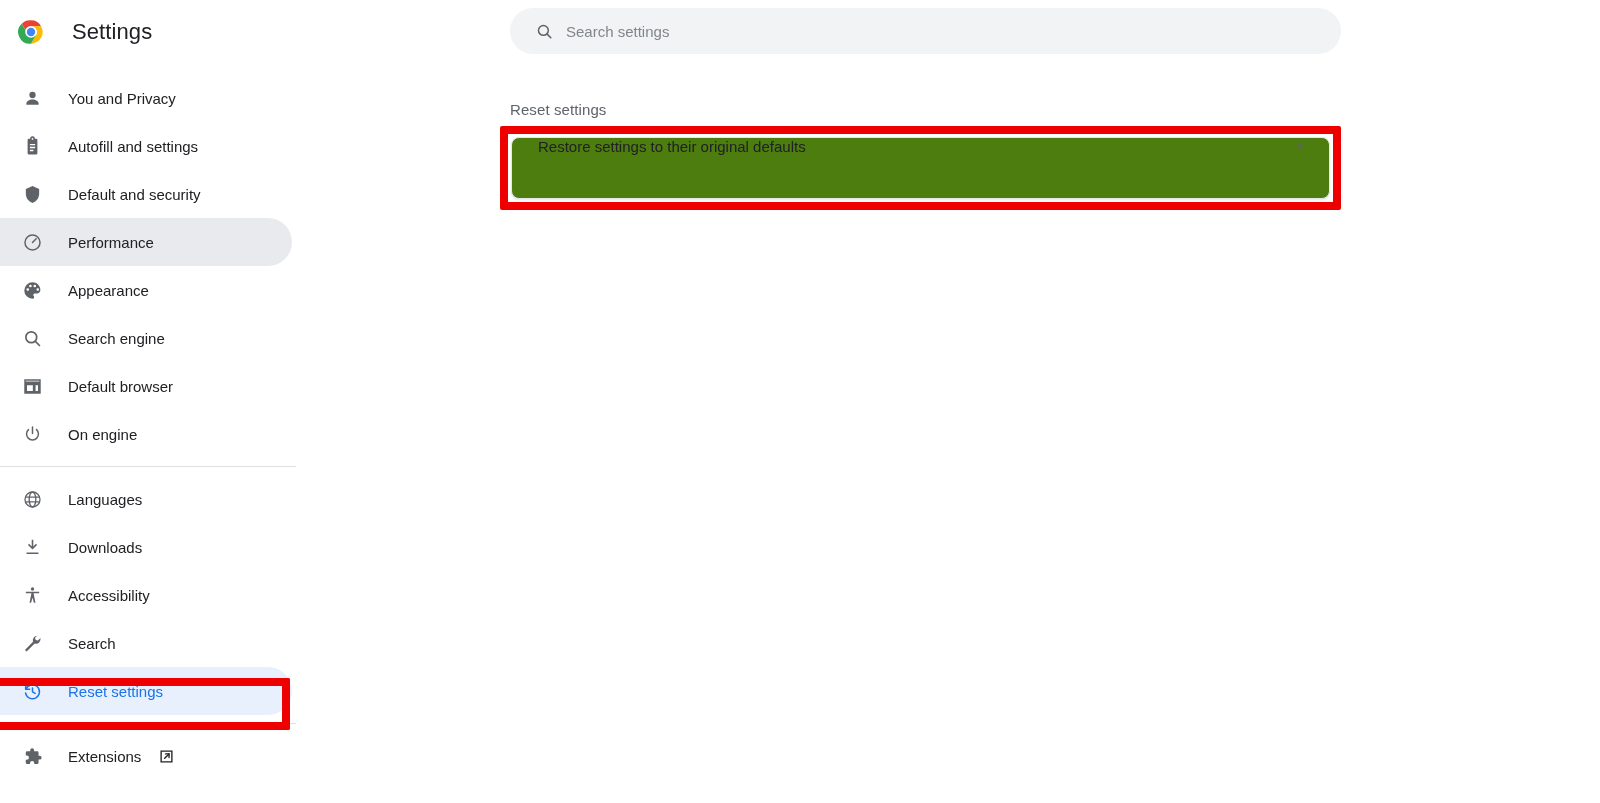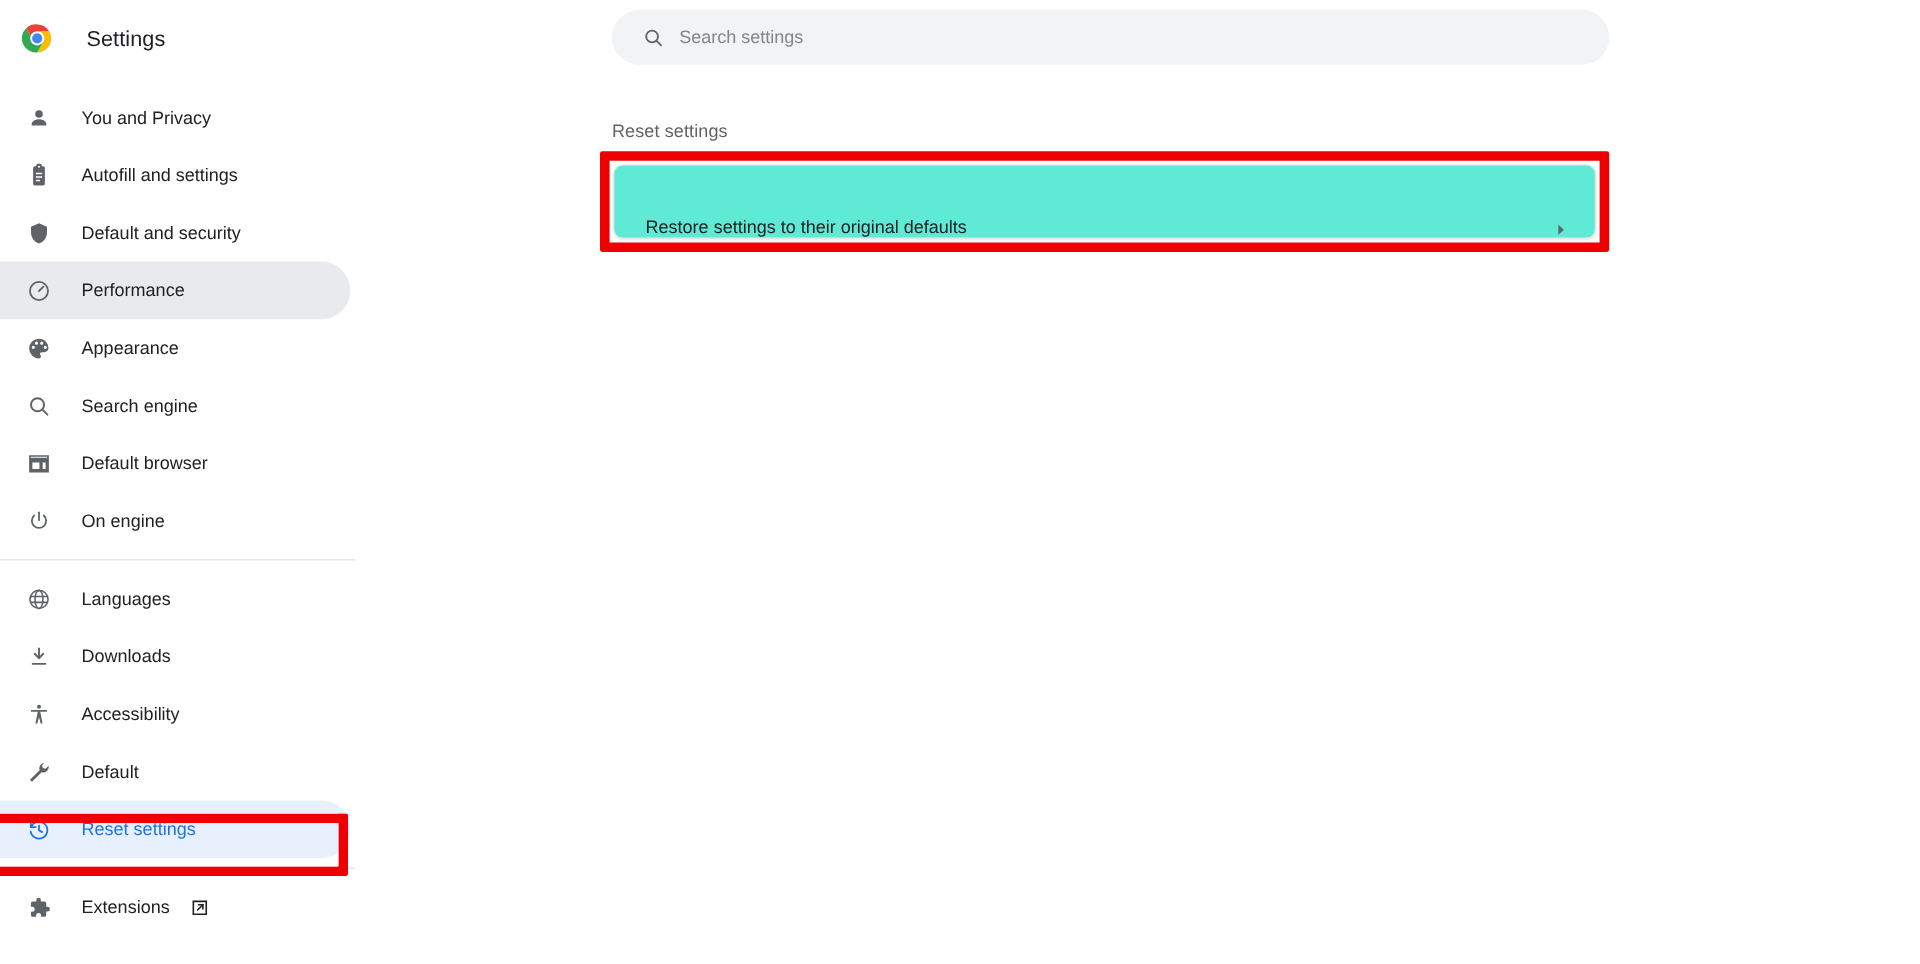--- a/index.html
+++ b/index.html
@@ -39,21 +39,21 @@
     align-items: center;
   }
   .brand-logo {
     margin-left: 17px;
     width: 28px;
     height: 28px;
     flex: 0 0 28px;
   }
   .brand-title {
     margin-left: 27px;
-    font-size: 18px;
+    font-size: 22px;
     color: #202124;
     letter-spacing: .1px;
     white-space: nowrap;
   }
 
   .nav-list { position: absolute; left: 0; top: 74px; width: 300px; }
 
   .nav-item {
     position: relative;
     display: flex;
@@ -167,26 +167,26 @@
     border: 8px solid #ee0000;
     border-radius: 2px;
   }
 
   #reset-card {
     position: absolute;
     left: 211px;
     top: 137px;
     width: 819px;
     height: 62px;
-    background: #5eead4;
+    background: #4d7c0f;
     border: 1px solid #e7e7e7;
     border-radius: 8px;
     box-shadow: 0 1px 2px rgba(60,64,67,.12);
     display: flex;
-    align-items: flex-end;
+    align-items: flex-start;
     cursor: pointer;
   }
   #reset-card .row-label {
     margin-left: 26px;
     font-size: 15px;
     color: #202124;
   }
   #reset-card .chev {
     position: absolute;
     right: 22px;
@@ -345,21 +345,21 @@
         </span>
         <span class="lbl">Accessibility</span>
       </div>
 
       <div class="nav-item">
         <span class="ico">
           <svg viewBox="0 0 24 24" width="21" height="21" fill="currentColor">
               <path d="M17.5 3.2a5.2 5.2 0 0 0-4.9 6.9L3.4 19.3l1.9 1.9 9.2-9.2a5.2 5.2 0 0 0 6.6-6.2l-2.9 2.9-2.6-.7-.7-2.6 2.9-2.9a5.2 5.2 0 0 0-.3-.3z"></path>
             </svg>
         </span>
-        <span class="lbl">Default</span>
+        <span class="lbl">Search</span>
       </div>
 
       <div class="nav-item selected">
         <span class="ico">
           <svg viewBox="0 0 24 24" width="21" height="21" fill="none" stroke="currentColor" stroke-width="1.7" stroke-linecap="round">
               <path d="M4.2 9.4V4.8"></path>
               <path d="M4.2 9.4h4.6"></path>
               <path d="M4.6 9.2a8 8 0 1 1-.5 4.6"></path>
               <path d="M12 8v4.4l3 1.8"></path>
             </svg>

